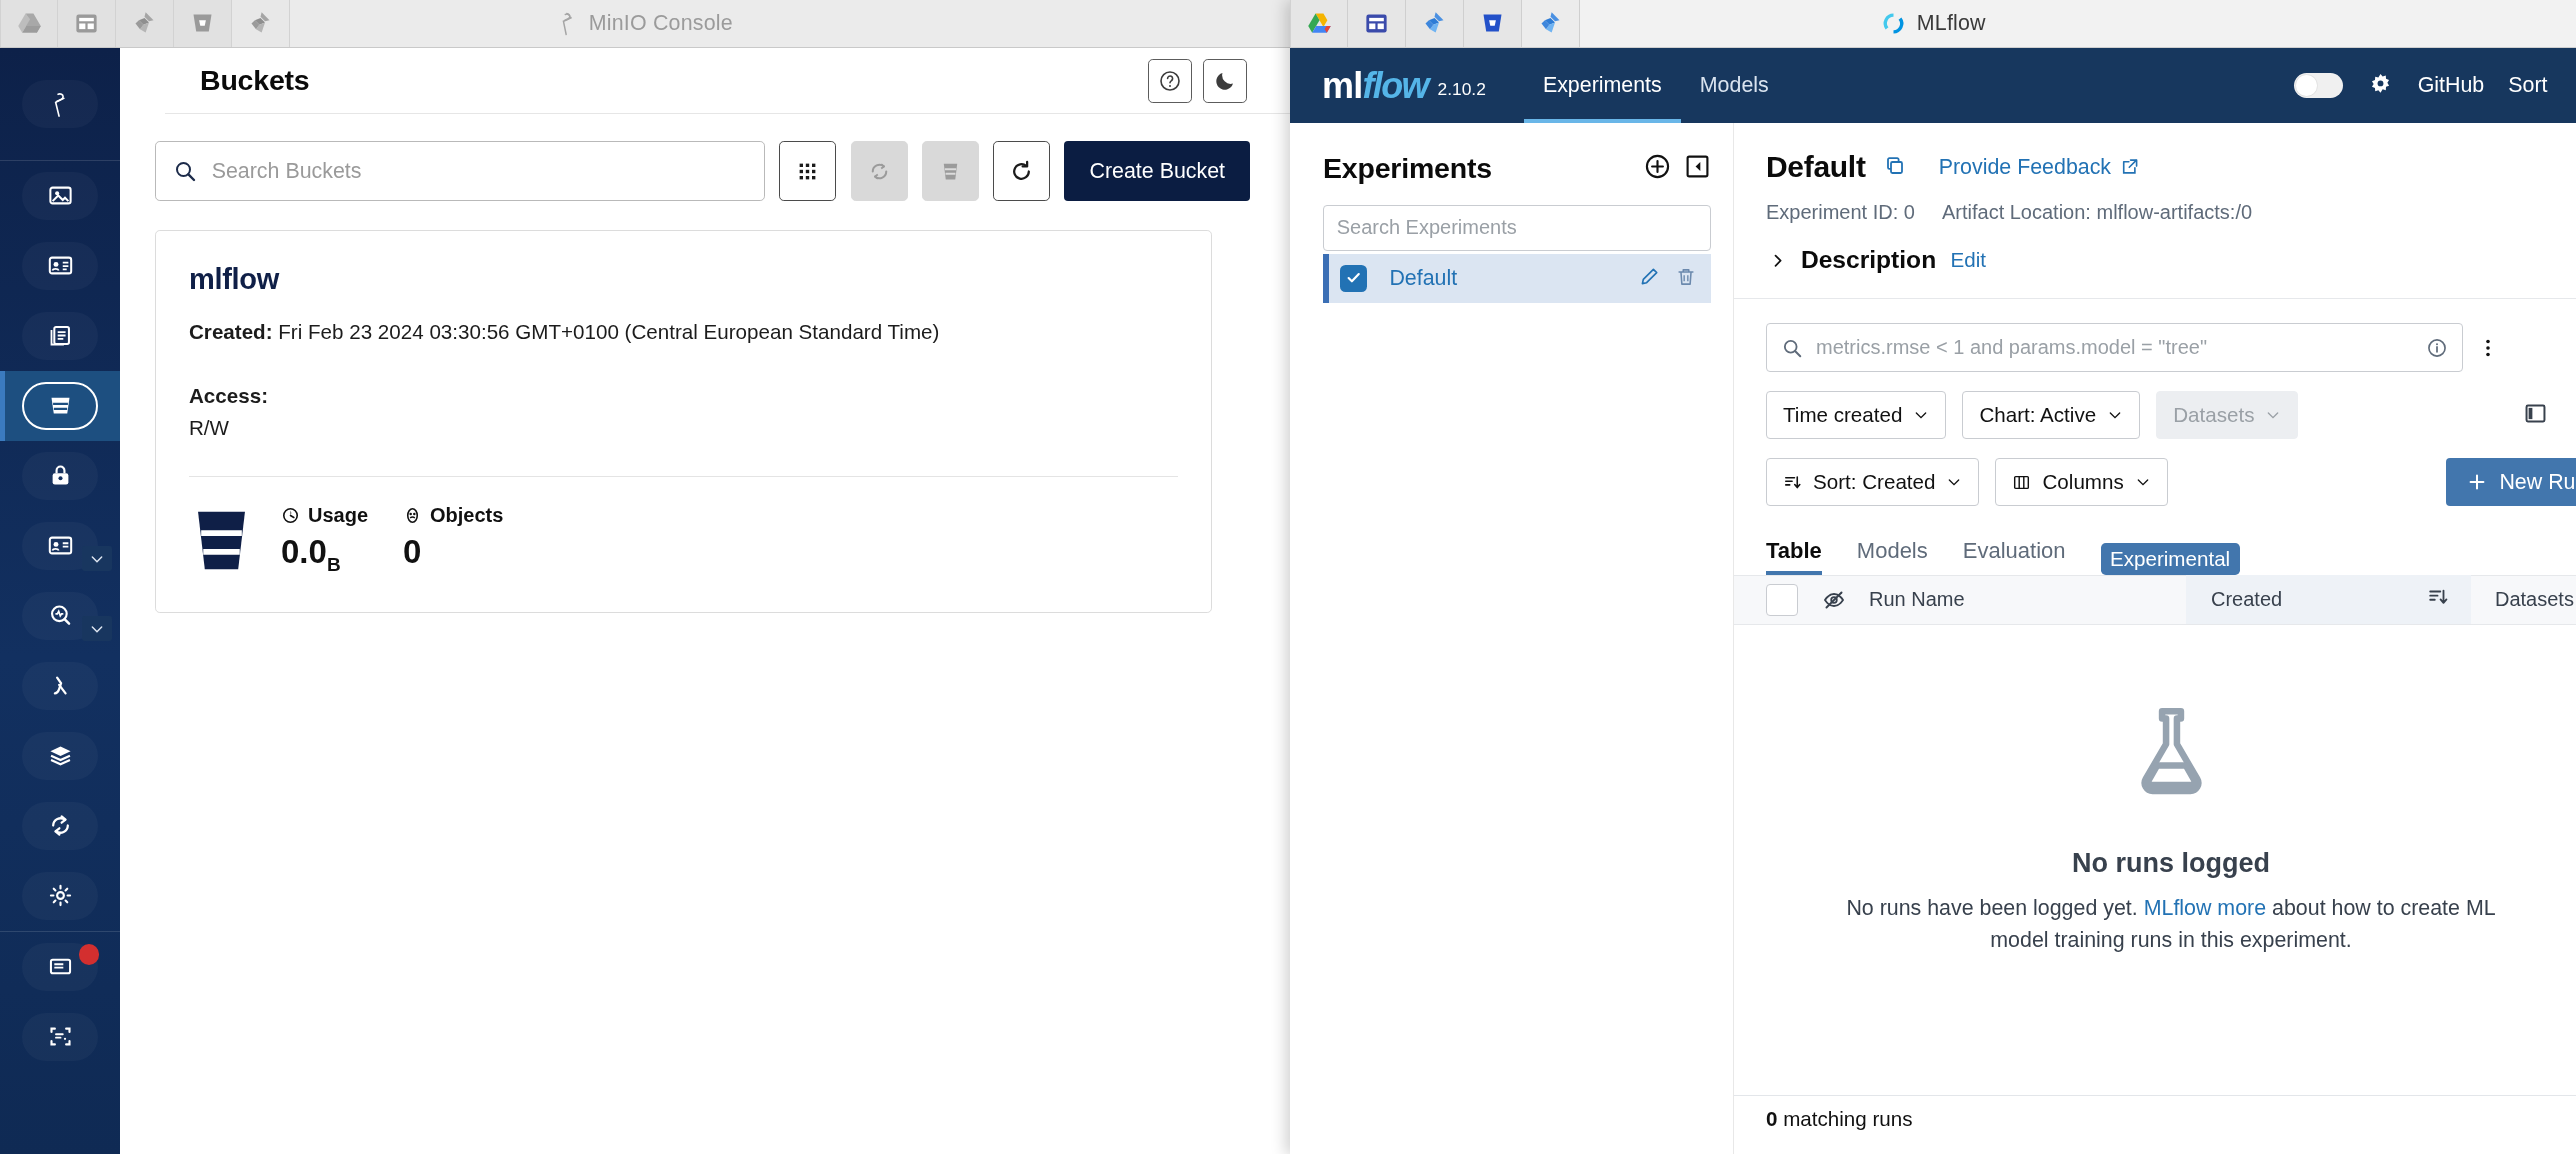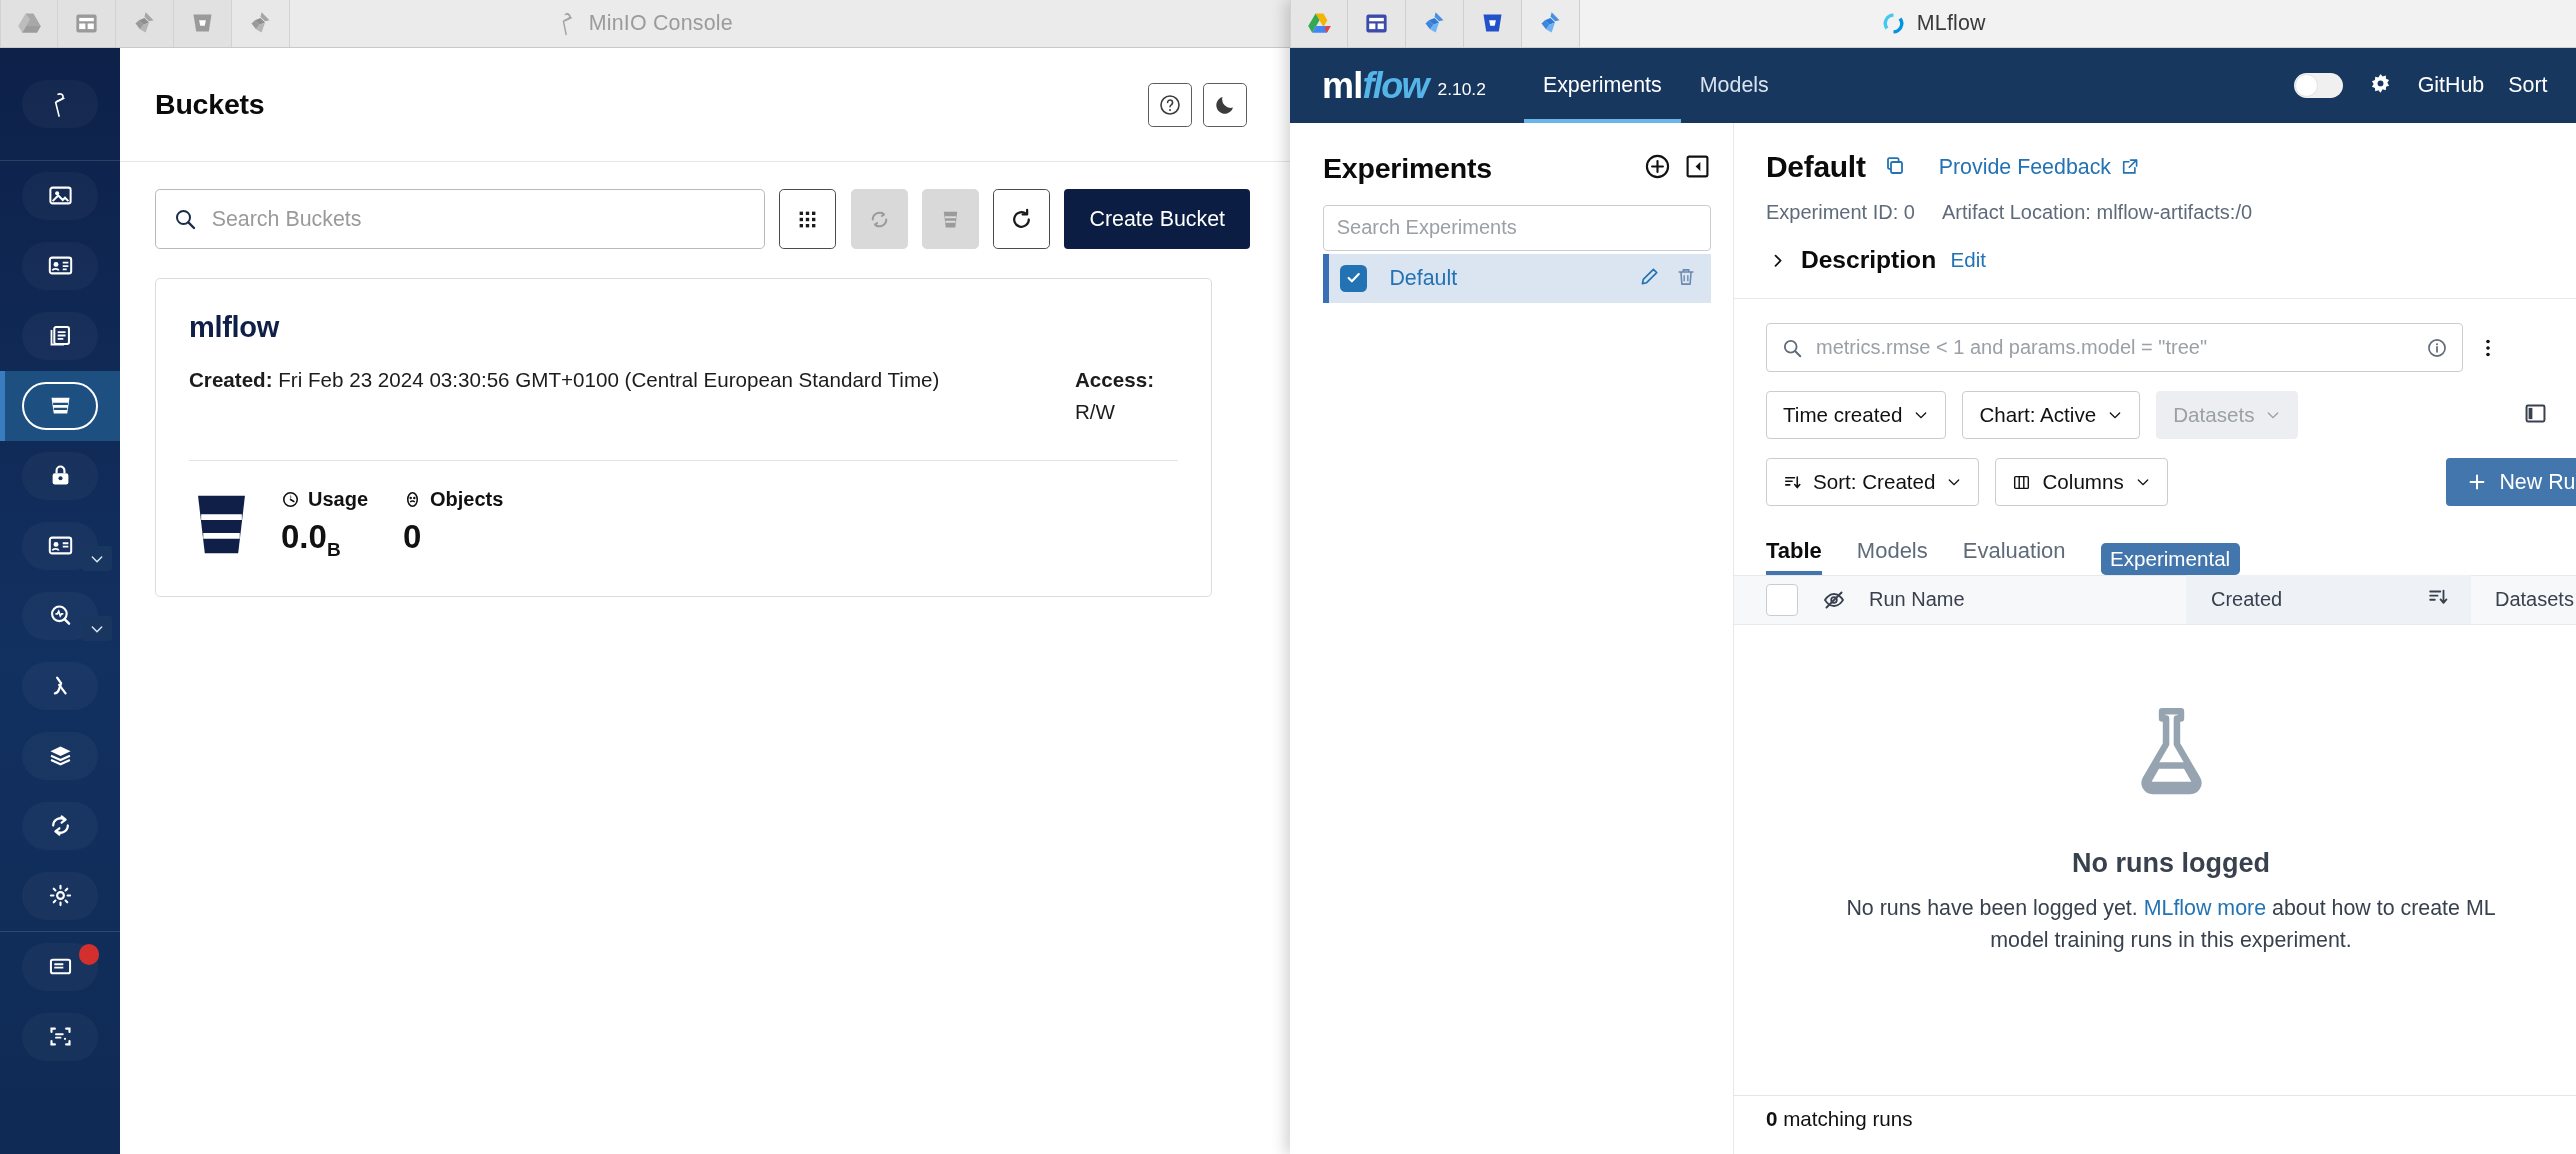--- a/index.html
+++ b/index.html
@@ -79,22 +79,22 @@
   }
   .chev svg { width: 16px; height: 16px; }
   .notif-dot {
     position:absolute; width:20.6px;height:20.6px;border-radius:50%;
     background:#d32f2f; right:20.6px; top:12.7px;
   }
 
   
   .minio-main { flex: 1; background: #fff; position: relative; overflow: hidden; }
   .minio-head {
-    height: 114px; display:flex; align-items:center; justify-content:space-between;
-    padding: 0 43px 0 35px; border-bottom: 0.8px solid #e6e6e6;
+    height: 66px; display:flex; align-items:center; justify-content:space-between;
+    padding: 0 43px 0 35px; border-bottom: 0.8px solid #e6e6e6; margin-left: 45px;
   }
   .minio-title { font-size: 28.5px; font-weight: 700; color:#0b0b0b; letter-spacing:-0.2px; }
   .head-btns { display:flex; gap: 11px; }
   .sq-btn {
     width: 44px; height: 44px; border:0.8px solid #5c5c5c; border-radius:4.8px;
     background:#fff; display:flex;align-items:center;justify-content:center;
   }
   .sq-btn svg { width: 24px; height: 24px; }
 
   .minio-toolbar {
@@ -124,21 +124,21 @@
   }
 
   .bucket-card {
     margin: 28.5px 0 0 35px;
     width: 1057px; min-height: 317px;
     border:0.8px solid #dcdcdc; border-radius:4.8px; background:#fff;
     padding: 32px 33px 35px 33px;
   }
   .bucket-name { font-size: 29px; font-weight:700; color:#0f1f47; letter-spacing:-0.3px; }
   .bucket-meta {
-    margin-top: 20.6px; display:flex; justify-content:space-between; gap: 32px;
+    margin-top: 20.6px; display:flex; justify-content:space-between; gap: 32px; flex-direction: column;
   }
   .bucket-created { font-size: 20.6px; color:#1c1c1c; line-height: 1.55; max-width: 800px; }
   .bucket-created b { font-weight: 700; }
   .bucket-access { font-size: 20.6px; color:#1c1c1c; line-height:1.55; min-width:103px; }
   .bucket-access b { font-weight:700; display:block; }
   .card-div { height:0.8px; background:#e4e4e4; margin: 32px 0 0 0; }
   .bucket-stats { display:flex; align-items:center; gap: 27px; margin-top: 27px; }
   .bucket-glyph { width: 65px; height: 73px; }
   .stat-col { display:flex; gap: 35px; }
   .stat { }

